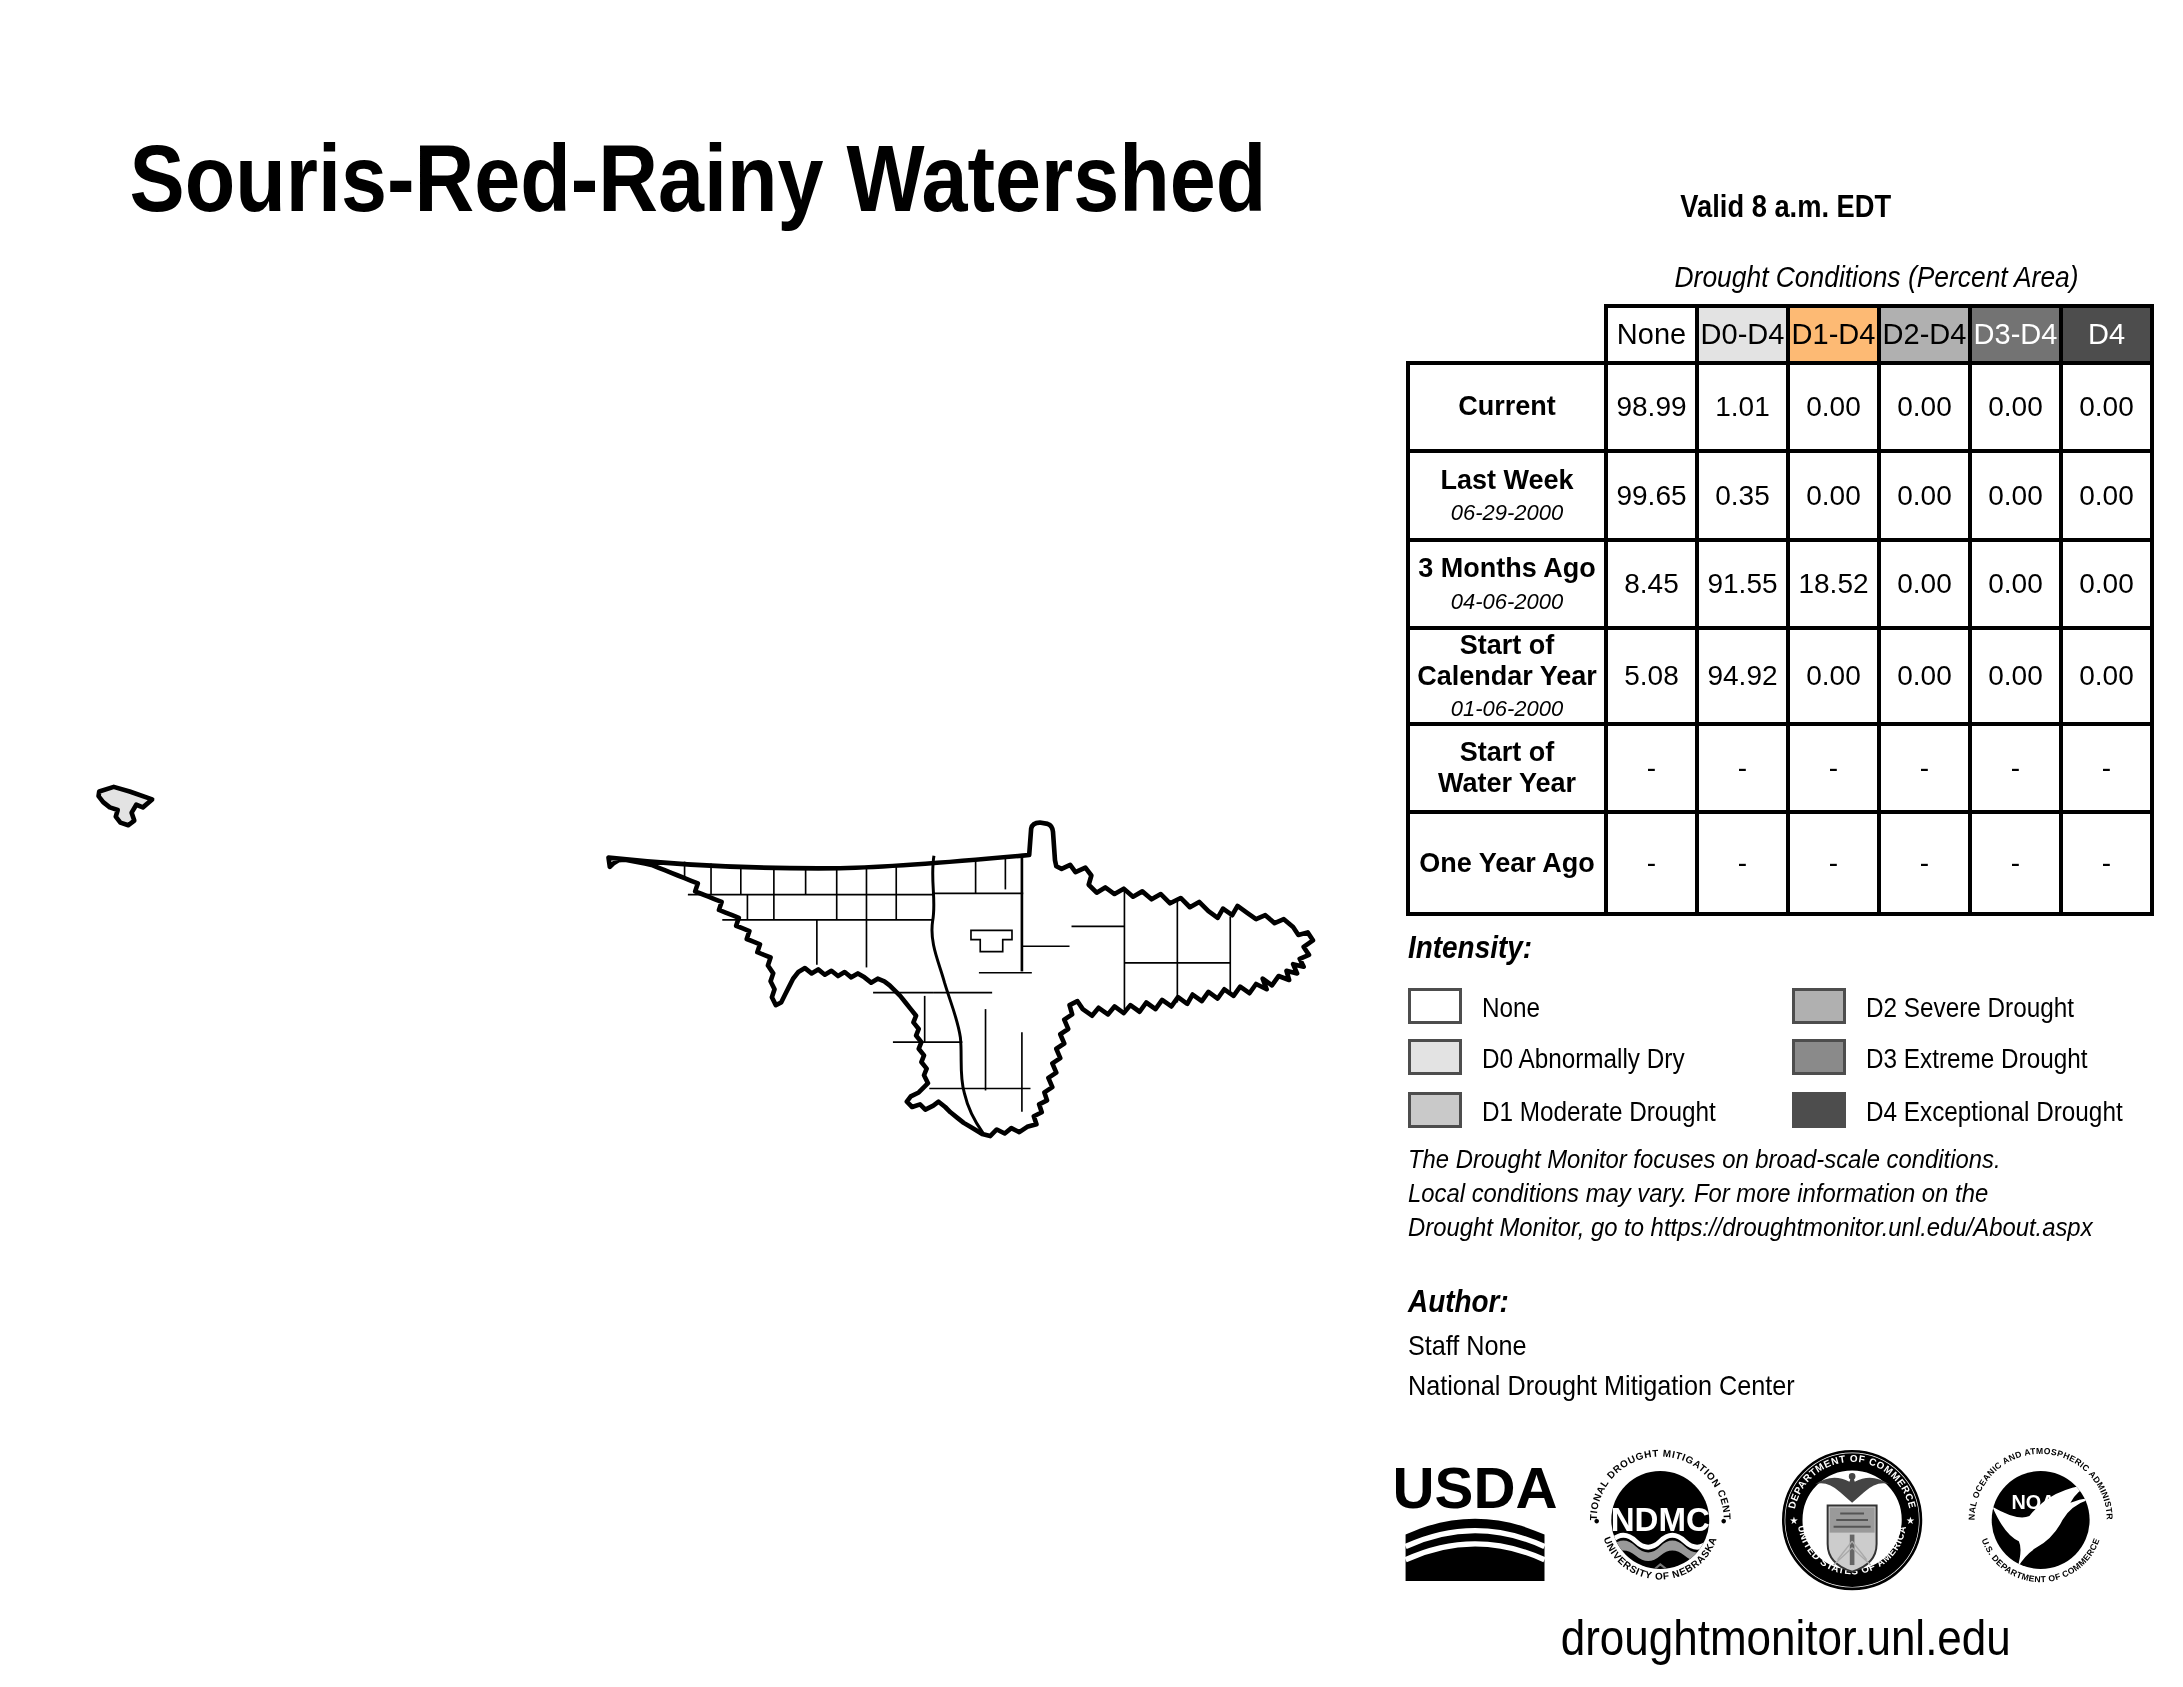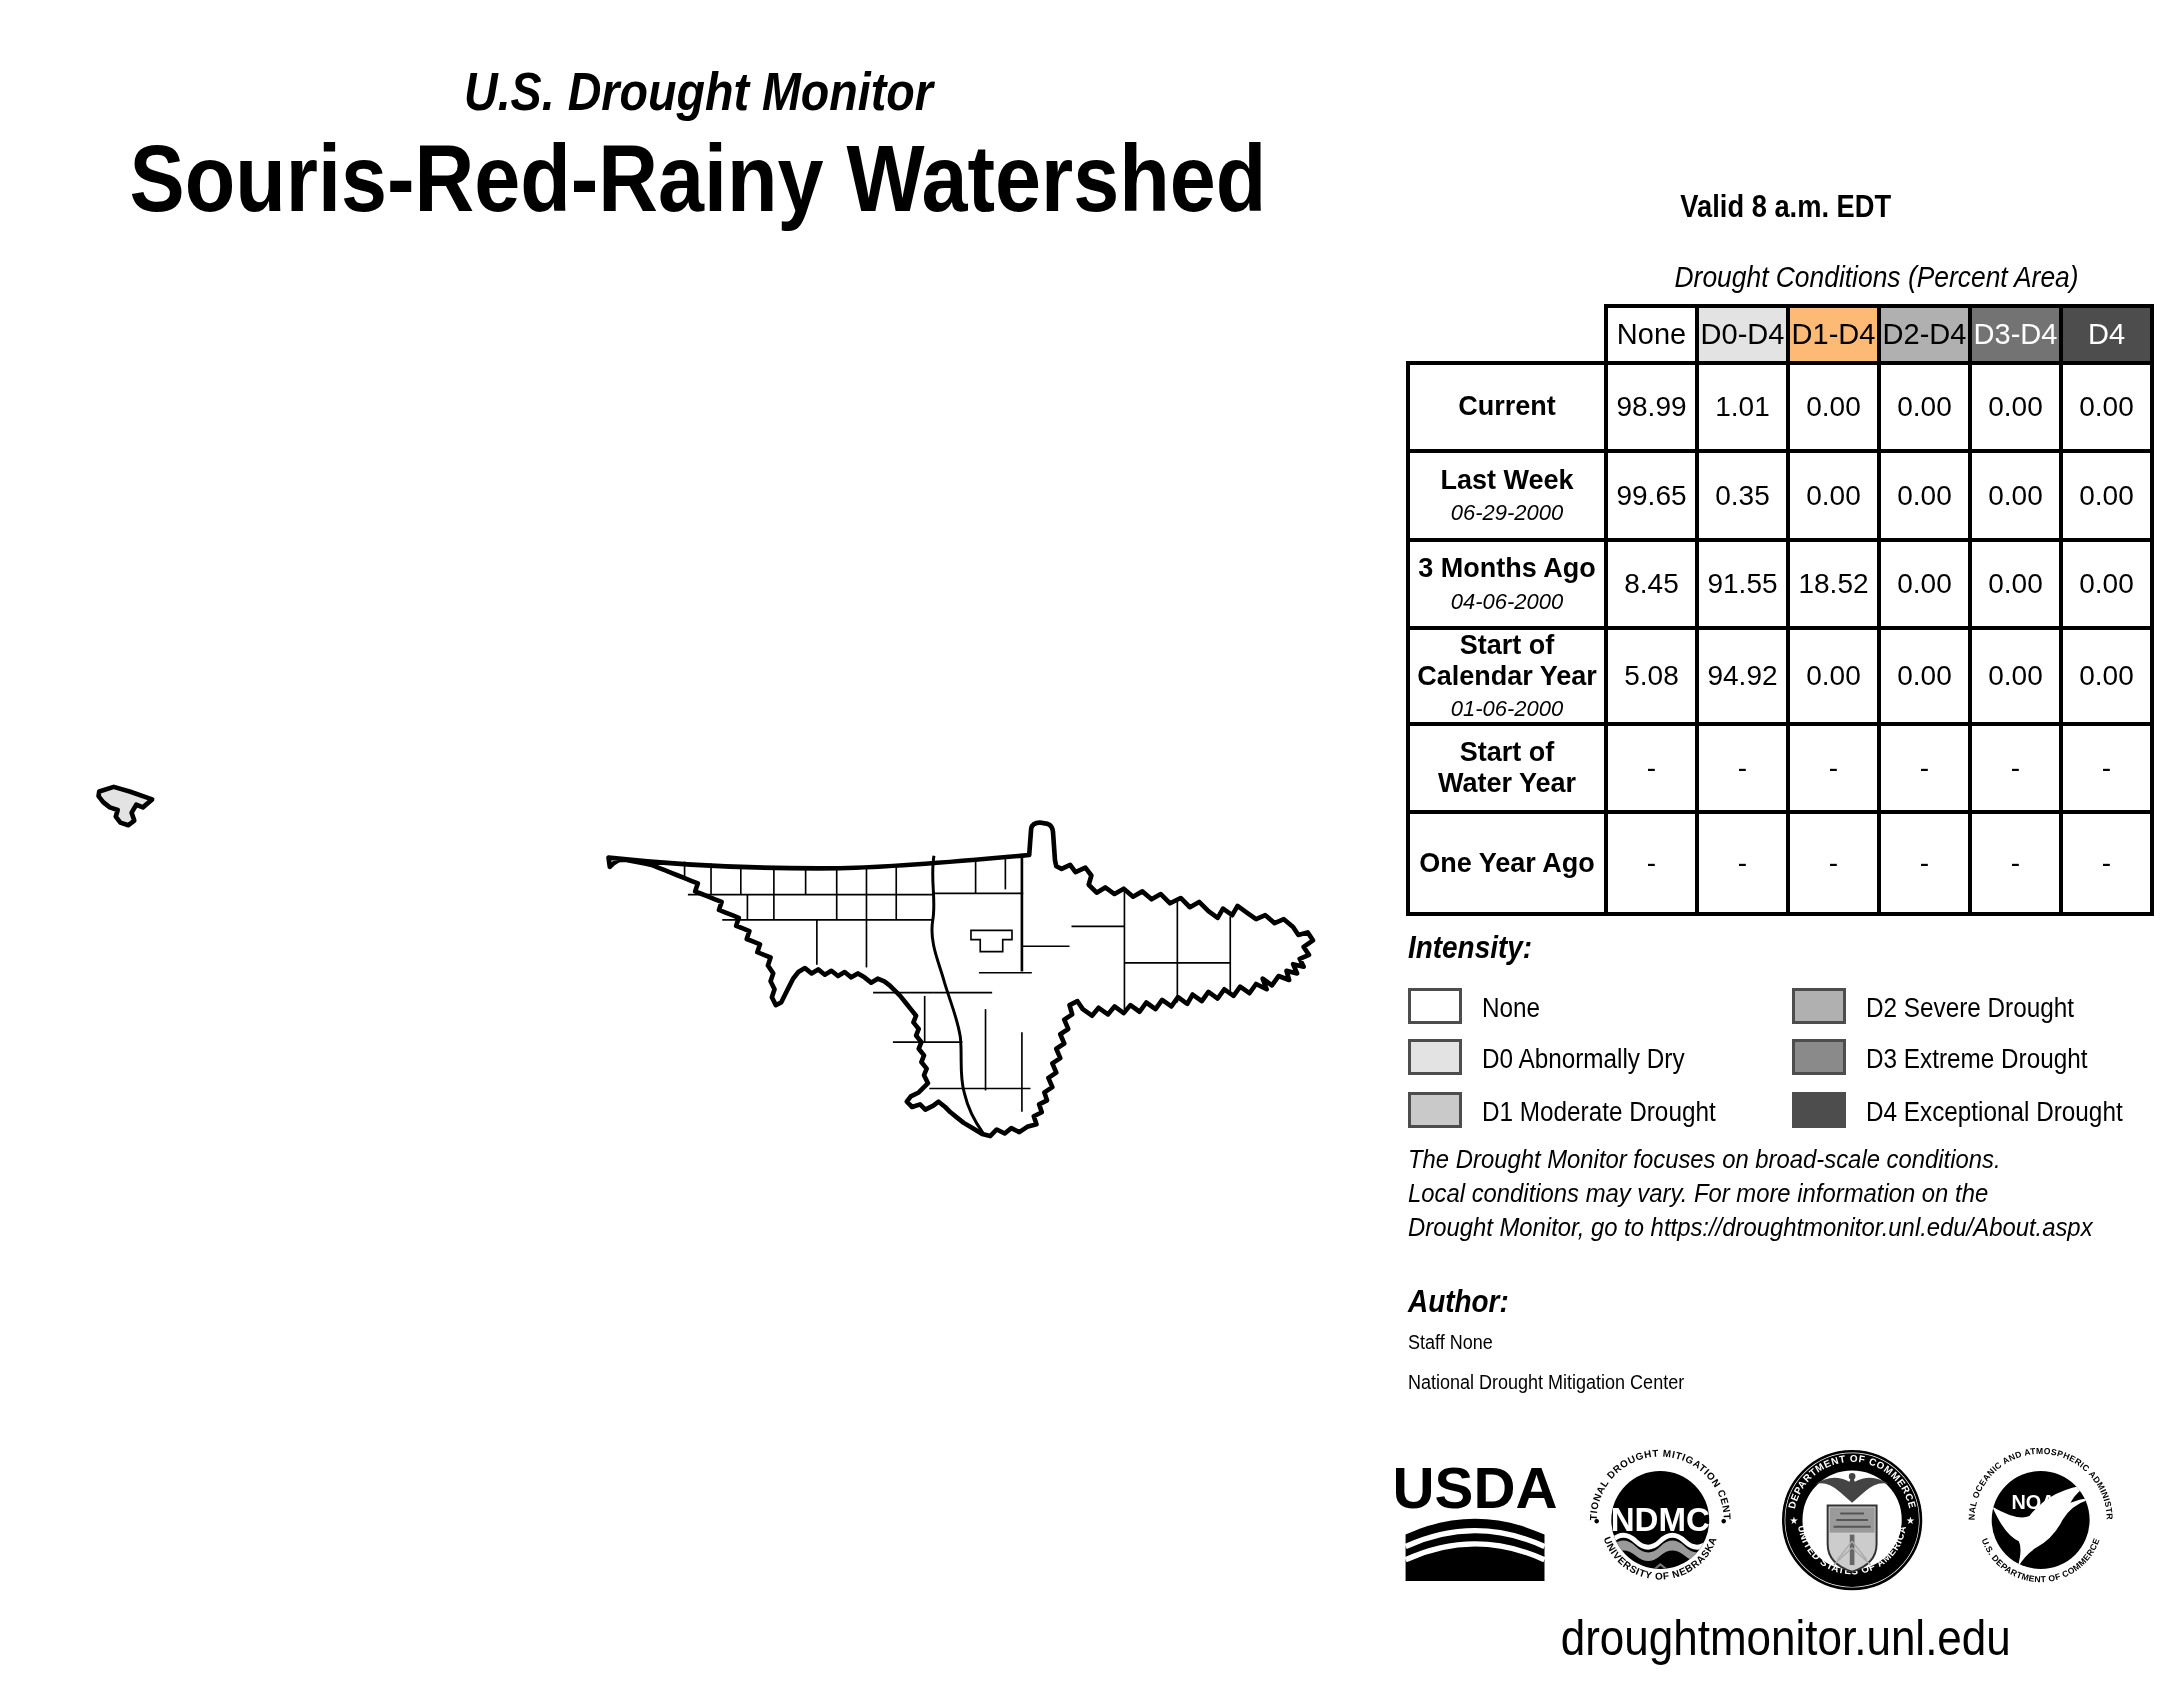--- a/index.html
+++ b/index.html
@@ -26,31 +26,30 @@
   .rowlab .labdate{font-size:22px;font-style:italic;display:block;margin-top:4px;}
   td.corner{border-top:none !important;border-left:none !important;background:#fff;}
   th.hc4,th.hc5{color:#fff;}
   
   .sec-title{font-size:31px;font-weight:bold;font-style:italic;text-decoration:underline;line-height:1;}
   .leg-item{position:absolute;height:44px;}
   .leg-swatch{position:absolute;left:0;top:0;width:54px;height:36px;border:3.3px solid #4d4d4d;box-sizing:border-box;}
   .leg-label{position:absolute;left:74px;top:5.3px;font-size:27px;white-space:nowrap;}
   
   .disc-line{font-size:26.5px;font-style:italic;line-height:34px;white-space:nowrap;}
-  .author-line{font-size:20px;line-height:1;white-space:nowrap;}
+  .author-line{font-size:28px;line-height:1;white-space:nowrap;}
   #footer-url{left:1389px;top:1613px;width:794px;font-size:50px;font-weight:normal;line-height:1;}
   svg text{font-family:"Liberation Sans",sans-serif;}
   .ring-text{font-size:15px;font-weight:bold;letter-spacing:1px;}
 </style>
 </head>
 <body>
 
 <div id="page">
 
-  <div class="abs ctr" id="program-title"><span class="cond">U.S. Drought Monitor</span></div>
   <div class="abs ctr" id="region-title"><span class="cond">Souris-Red-Rainy Watershed</span></div>
 
   <div class="abs ctr" id="valid-line"><span class="cond">Valid 8 a.m. EDT</span></div>
 
   <svg class="abs" style="left:0;top:728px;" width="1389" height="463" viewBox="0 1100 2100 700">
 
     <path d="M150,1196 L172,1189 L196,1196 L230,1208 L216,1220 L206,1216 L199,1228 L203,1240 L194,1247 L182,1243 L175,1234 L178,1224 L166,1220 L156,1212 L149,1203 Z" stroke="#000" stroke-width="7" stroke-linejoin="round" fill="#e3e3e3"></path>
 
     <path fill="#ffffff" stroke="#000" stroke-width="7" stroke-linejoin="round" d="M920,1296 C1030,1308 1160,1313 1270,1312 C1360,1310 1470,1300 1556,1292
              L1559,1252 Q1561,1243 1572,1243 L1584,1245 Q1591,1247 1592,1257 L1595,1300 L1597,1309 L1605,1313

